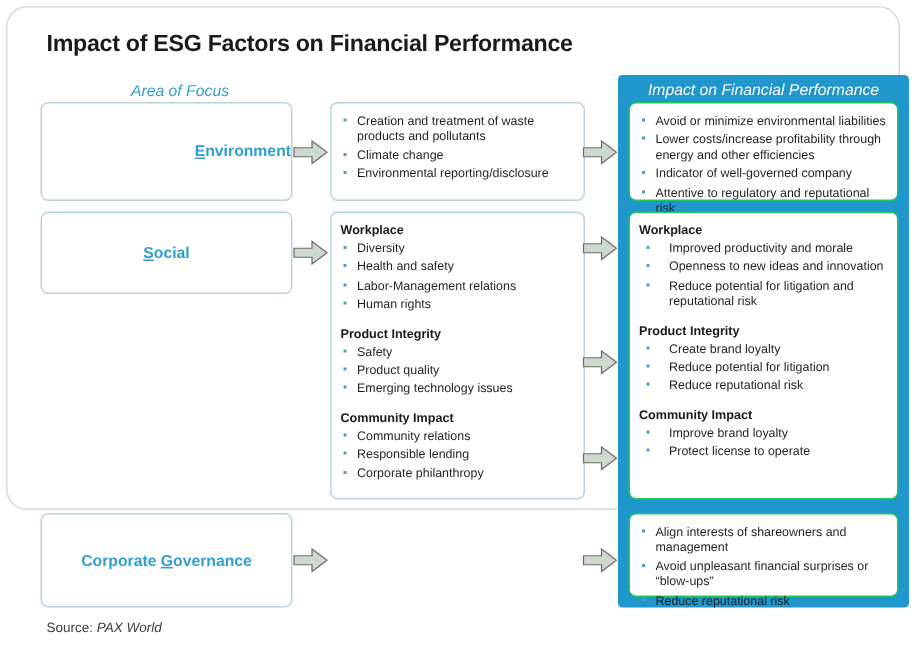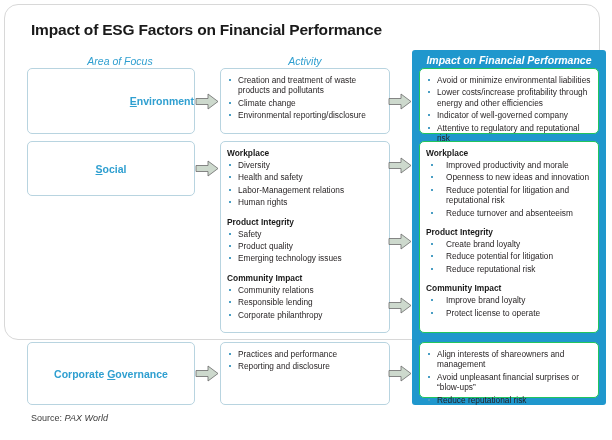--- a/index.html
+++ b/index.html
@@ -16,21 +16,21 @@
   .title{
     position:absolute;left:26px;top:16px;
     font-size:15.5px;font-weight:bold;letter-spacing:-0.2px;color:#1a1a1a;
   }
   .col-head{
     position:absolute;font-style:italic;font-size:10.5px;color:#2f9fd0;
     text-align:center;
   }
   #head-focus{left:30px;top:50px;width:170px;}
   #head-activity{left:215px;top:50px;width:170px;}
-  #head-impact{left:407px;top:49px;width:194px;color:#ffffff;font-weight:bold;}
+  #head-impact{left:407px;top:49px;width:194px;color:#ffffff;}
 
   
   .blue-panel{
     position:absolute;left:407px;top:45px;width:194px;height:355px;
     background:#1f97cd;border-radius:3px;
   }
 
   
   .box{
     position:absolute;border:1px solid #b8d4e0;border-radius:5px;
@@ -74,21 +74,20 @@
 </head>
 <body>
 
 <div class="frame">
 
   <div class="title">Impact of ESG Factors on Financial Performance</div>
 
   <div class="blue-panel"></div>
 
   <div class="col-head" id="head-focus">Area of Focus</div>
-  <div class="col-head" id="head-activity">Activity</div>
   <div class="col-head" id="head-impact">Impact on Financial Performance</div>
 
   <div class="box" style="left:22px;top:63px;width:168px;height:66px;">
     <div class="focus-label" style="top:26px;text-align:right;">
       <u>E</u><span>nvironment</span>
     </div>
   </div>
 
   <svg class="arrow" style="left:190px;top:88px;" viewBox="0 0 24 17">
     <path d="M1 5.5 H13 V1 L23 8.5 L13 16 V11.5 H1 Z" fill="#cdd9cd" stroke="#6b6b6b" stroke-width="0.8"></path>
@@ -167,21 +166,20 @@
     <path d="M1 5.5 H13 V1 L23 8.5 L13 16 V11.5 H1 Z" fill="#cdd9cd" stroke="#6b6b6b" stroke-width="0.8"></path>
   </svg>
 
   <div class="impact-box pad" style="left:414px;top:136px;width:180px;height:192px;">
     <div class="blk">
       <div class="sub-head">Workplace</div>
       <ul class="bul wide">
           <li>Improved productivity and morale</li>
           <li>Openness to new ideas and innovation</li>
           <li>Reduce potential for litigation and reputational risk</li>
-          <li>Reduce turnover and absenteeism</li>
         </ul>
     </div>
     <div class="blk">
       <div class="sub-head">Product Integrity</div>
       <ul class="bul wide">
           <li>Create brand loyalty</li>
           <li>Reduce potential for litigation</li>
           <li>Reduce reputational risk</li>
         </ul>
     </div>
@@ -197,28 +195,20 @@
   <div class="box" style="left:22px;top:337px;width:168px;height:63px;">
     <div class="focus-label" style="top:25px;">
       <span>Corporate </span><u>G</u><span>overnance</span>
     </div>
   </div>
 
   <svg class="arrow" style="left:190px;top:360px;" viewBox="0 0 24 17">
     <path d="M1 5.5 H13 V1 L23 8.5 L13 16 V11.5 H1 Z" fill="#cdd9cd" stroke="#6b6b6b" stroke-width="0.8"></path>
   </svg>
 
-  <div class="box pad" style="left:215px;top:337px;width:170px;height:63px;">
-    <div class="blk">
-      <ul class="bul">
-          <li>Practices and performance</li>
-          <li>Reporting and disclosure</li>
-        </ul>
-    </div>
-  </div>
 
   <svg class="arrow" style="left:383px;top:360px;" viewBox="0 0 24 17">
     <path d="M1 5.5 H13 V1 L23 8.5 L13 16 V11.5 H1 Z" fill="#cdd9cd" stroke="#6b6b6b" stroke-width="0.8"></path>
   </svg>
 
   <div class="impact-box pad" style="left:414px;top:337px;width:180px;height:56px;">
     <div class="blk">
       <ul class="bul">
           <li>Align interests of shareowners and management</li>
           <li>Avoid unpleasant financial surprises or “blow-ups”</li>

